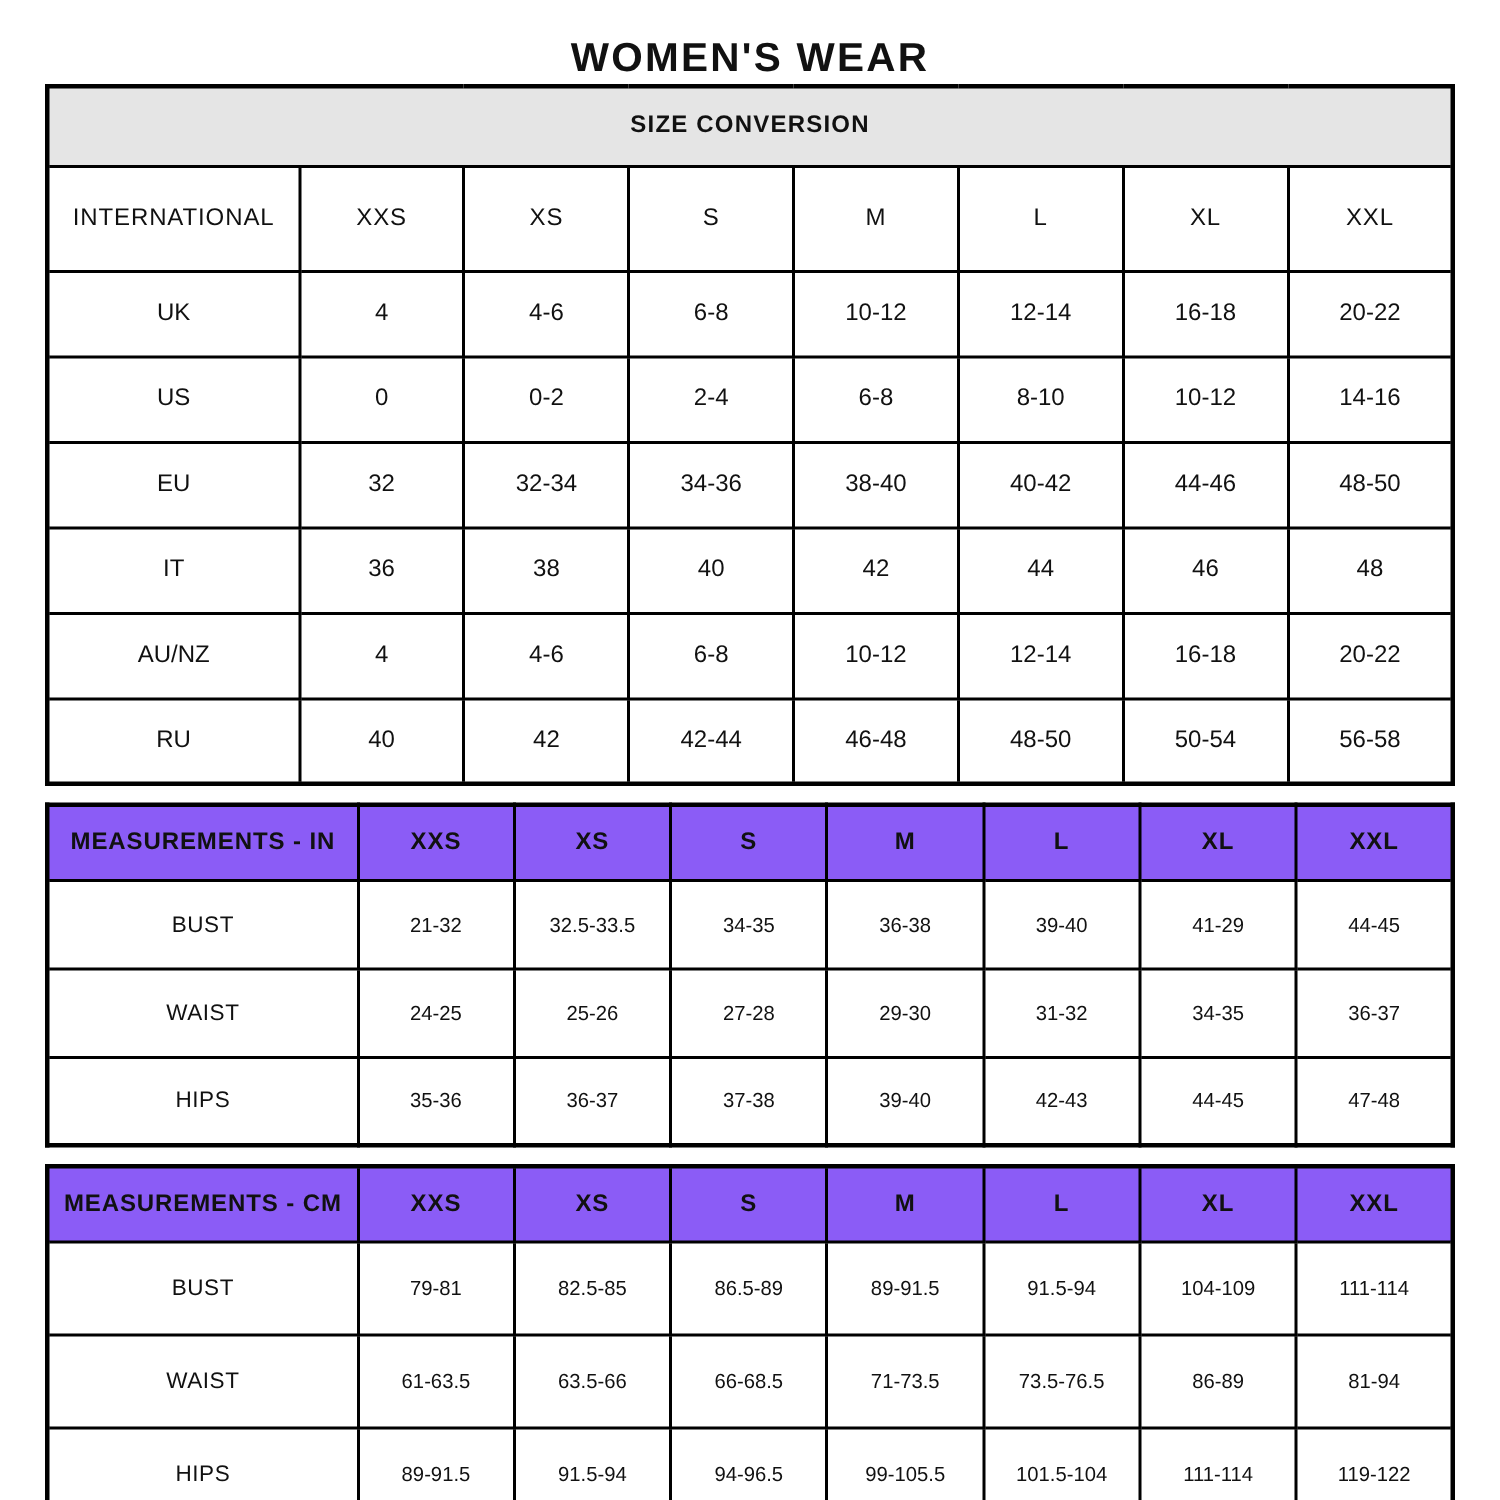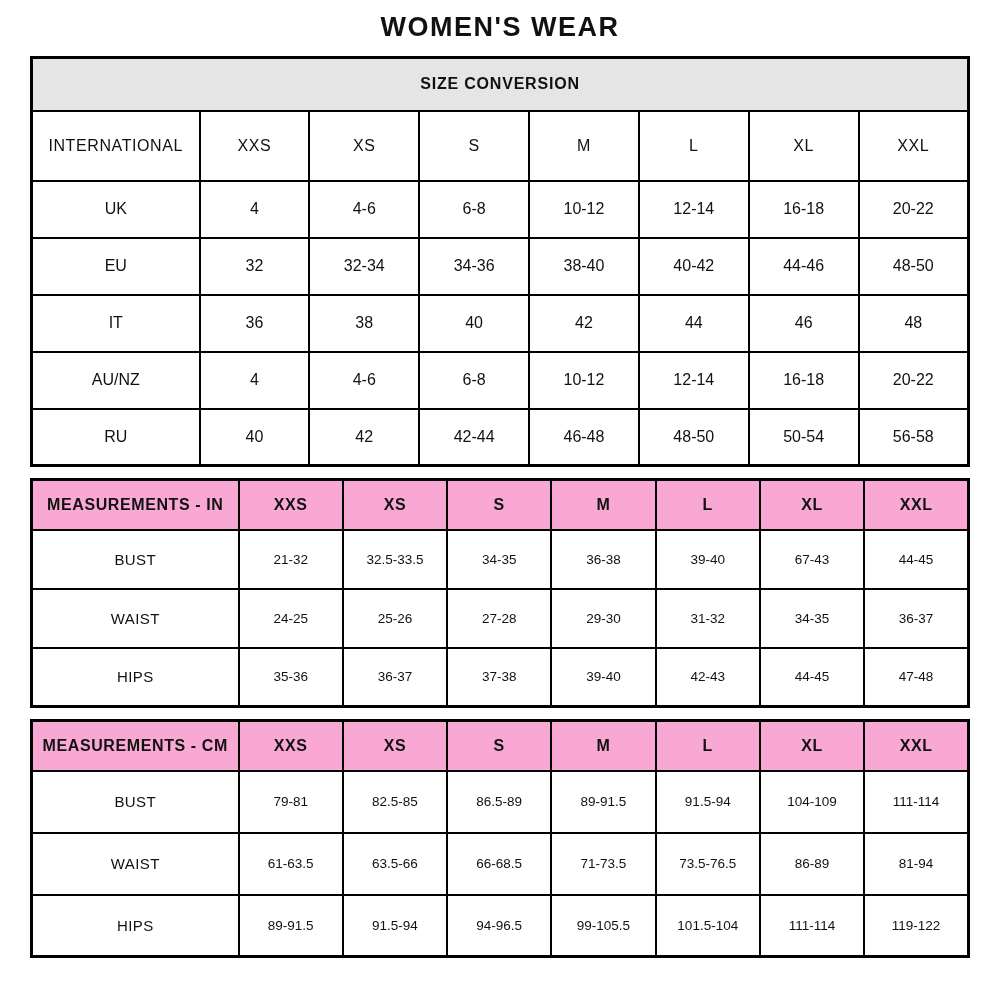--- a/index.html
+++ b/index.html
@@ -5,21 +5,21 @@
   * { box-sizing: border-box; margin: 0; padding: 0; }
   html, body {
     width: 1000px;
     background: #ffffff;
     font-family: "Liberation Sans", sans-serif;
     color: #000;
   }
   .page { width: 1000px; height: 1000px; background: #fff; }
   .title {
     text-align: center;
-    padding-top: 12px;
+    padding-top: 23px;
     height: 56px;
     font-size: 27px;
     font-weight: 700;
     letter-spacing: 1.5px;
     color: #111;
   }
   .tables-wrap { width: 940px; margin: 0 auto; }
   table.sheet {
     border-collapse: collapse;
     table-layout: fixed;
@@ -38,21 +38,21 @@
     background: #e5e5e5;
     font-weight: 700;
     height: 53px;
     letter-spacing: 0.8px;
   }
   .t1 tr.cols td { height: 70px; letter-spacing: 0.6px; }
   .t1 tr.data td { height: 57px; margin-top: 16px; }
   
   .m-table { margin-top: 11px; }
   .m-table tr.head td {
-    background: #f9a8d4;
+    background: #8b5cf6;
     font-weight: 700;
     height: 50px;
     letter-spacing: 0.6px;
   }
   .m-table tr.data td { font-size: 13.5px; }
   .m-table tr.data td.lbl { font-size: 15px; letter-spacing: 0.4px; }
   .t2 tr.data td { height: 59px; }
   .t3 tr.data td { height: 62px; }
 </style>
 </head>
@@ -91,20 +91,30 @@
         </tr>
         <tr class="data">
           <td>UK</td>
           <td>4</td>
           <td>4-6</td>
           <td>6-8</td>
           <td>10-12</td>
           <td>12-14</td>
           <td>16-18</td>
           <td>20-22</td>
+        </tr>
+        <tr class="data">
+          <td>US</td>
+          <td>0</td>
+          <td>0-2</td>
+          <td>2-4</td>
+          <td>6-8</td>
+          <td>8-10</td>
+          <td>10-12</td>
+          <td>14-16</td>
         </tr>
         <tr class="data">
           <td>EU</td>
           <td>32</td>
           <td>32-34</td>
           <td>34-36</td>
           <td>38-40</td>
           <td>40-42</td>
           <td>44-46</td>
           <td>48-50</td>
@@ -164,21 +174,21 @@
           <td>XL</td>
           <td>XXL</td>
         </tr>
         <tr class="data">
           <td class="lbl">BUST</td>
           <td>21-32</td>
           <td>32.5-33.5</td>
           <td>34-35</td>
           <td>36-38</td>
           <td>39-40</td>
-          <td>67-43</td>
+          <td>41-29</td>
           <td>44-45</td>
         </tr>
         <tr class="data">
           <td class="lbl">WAIST</td>
           <td>24-25</td>
           <td>25-26</td>
           <td>27-28</td>
           <td>29-30</td>
           <td>31-32</td>
           <td>34-35</td>

